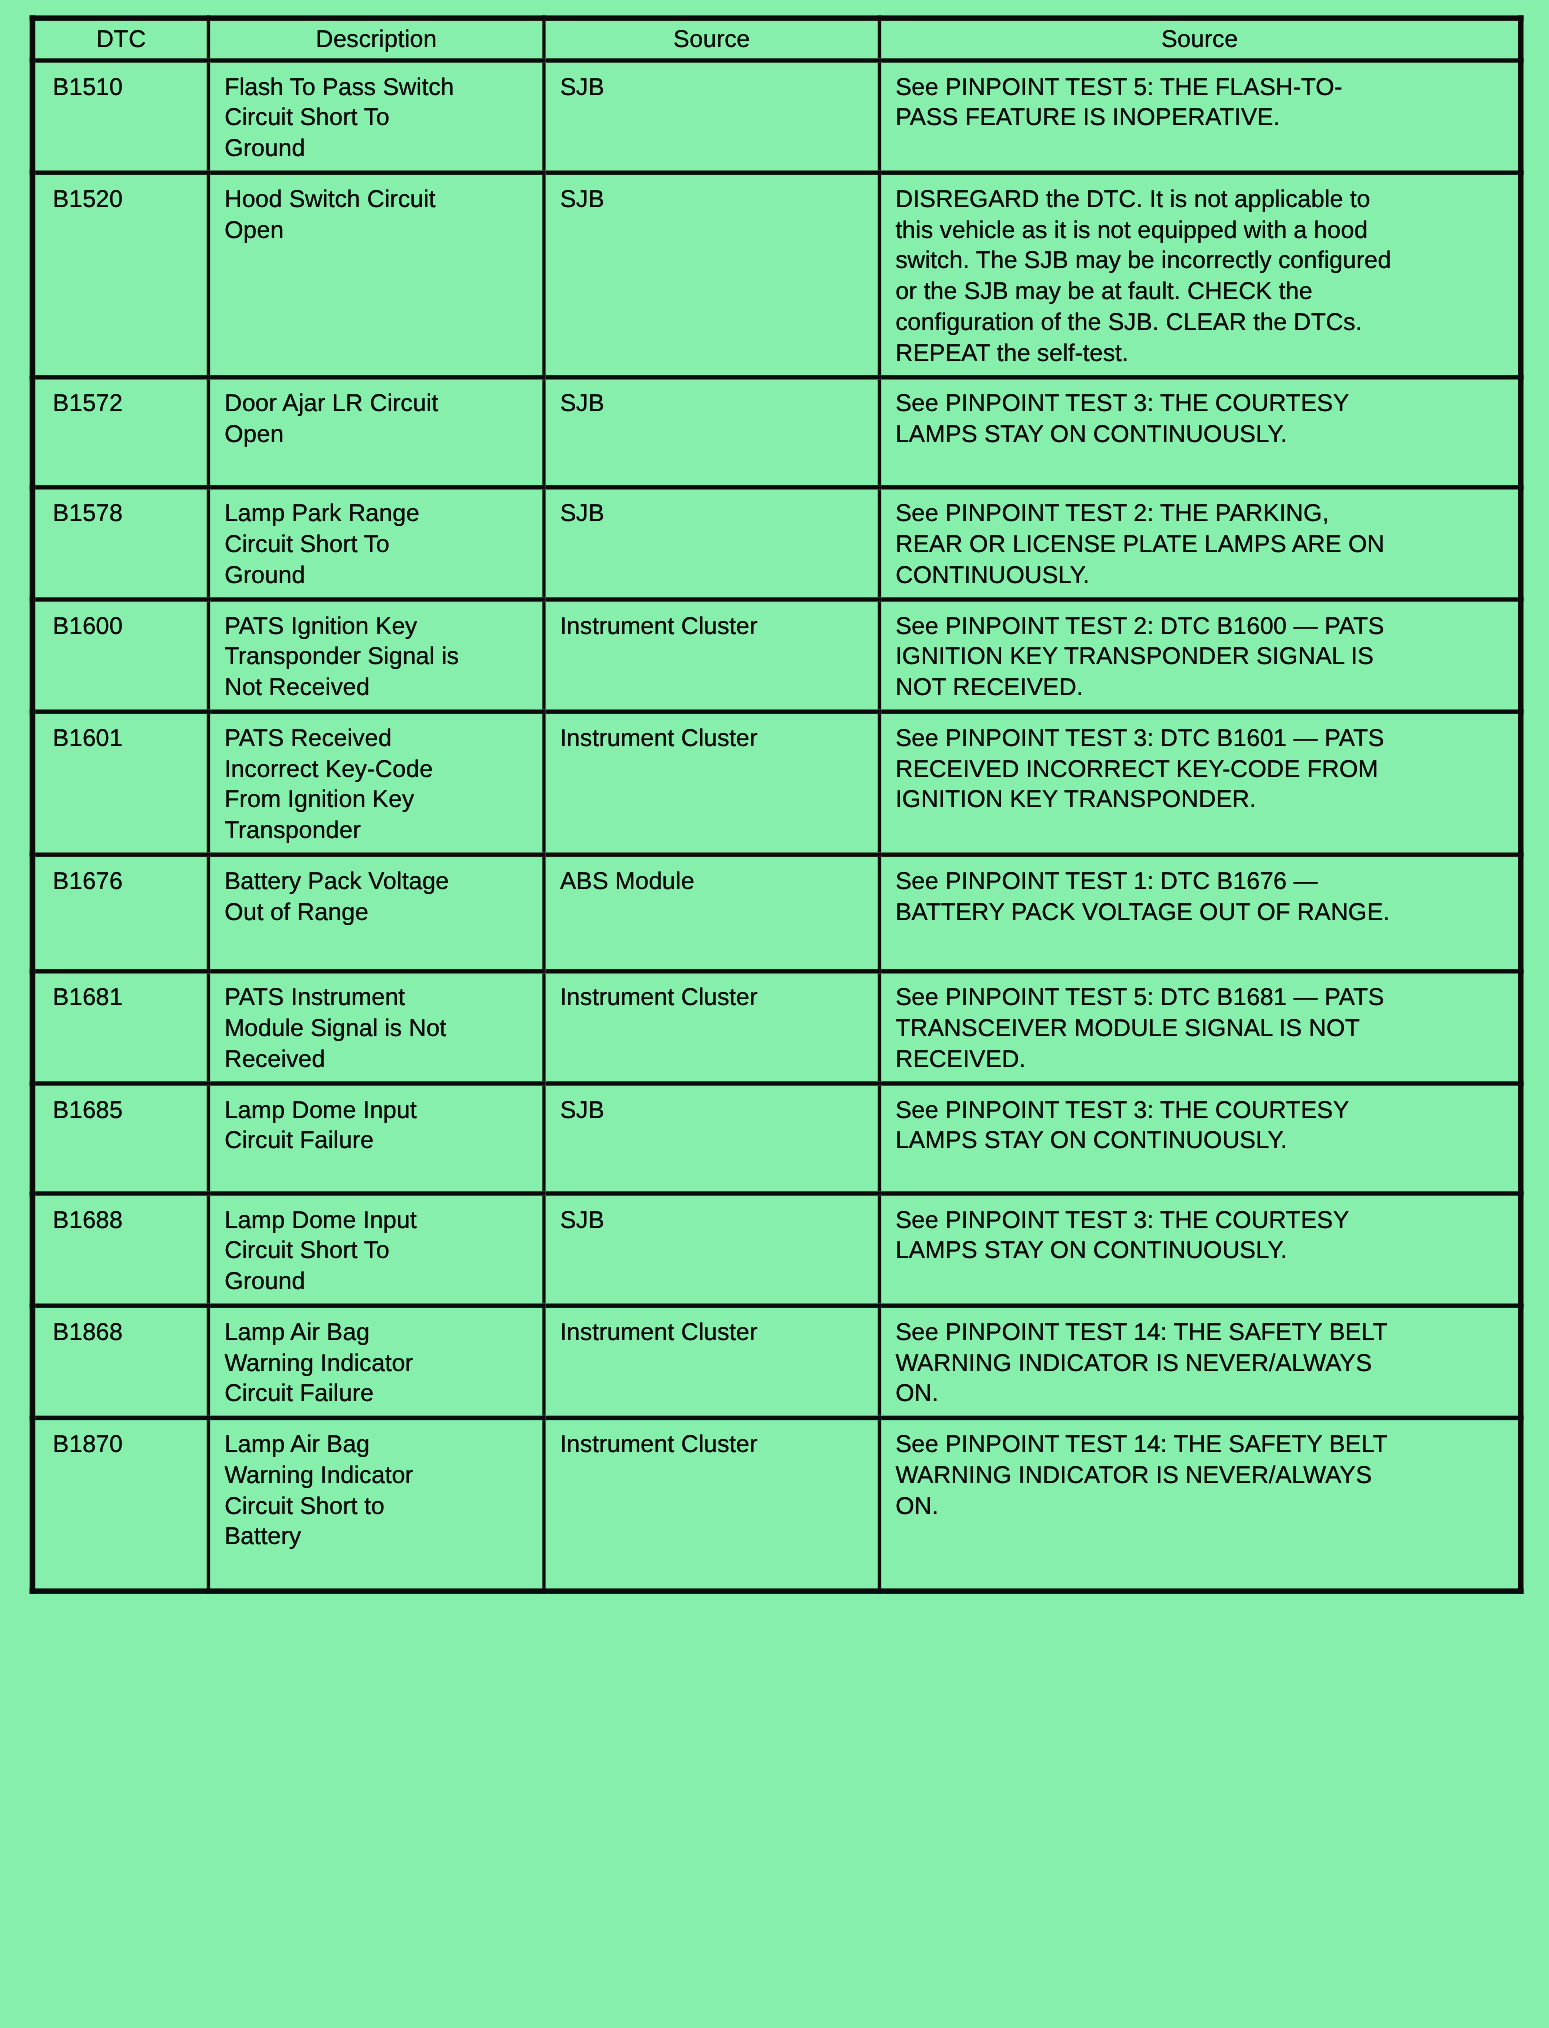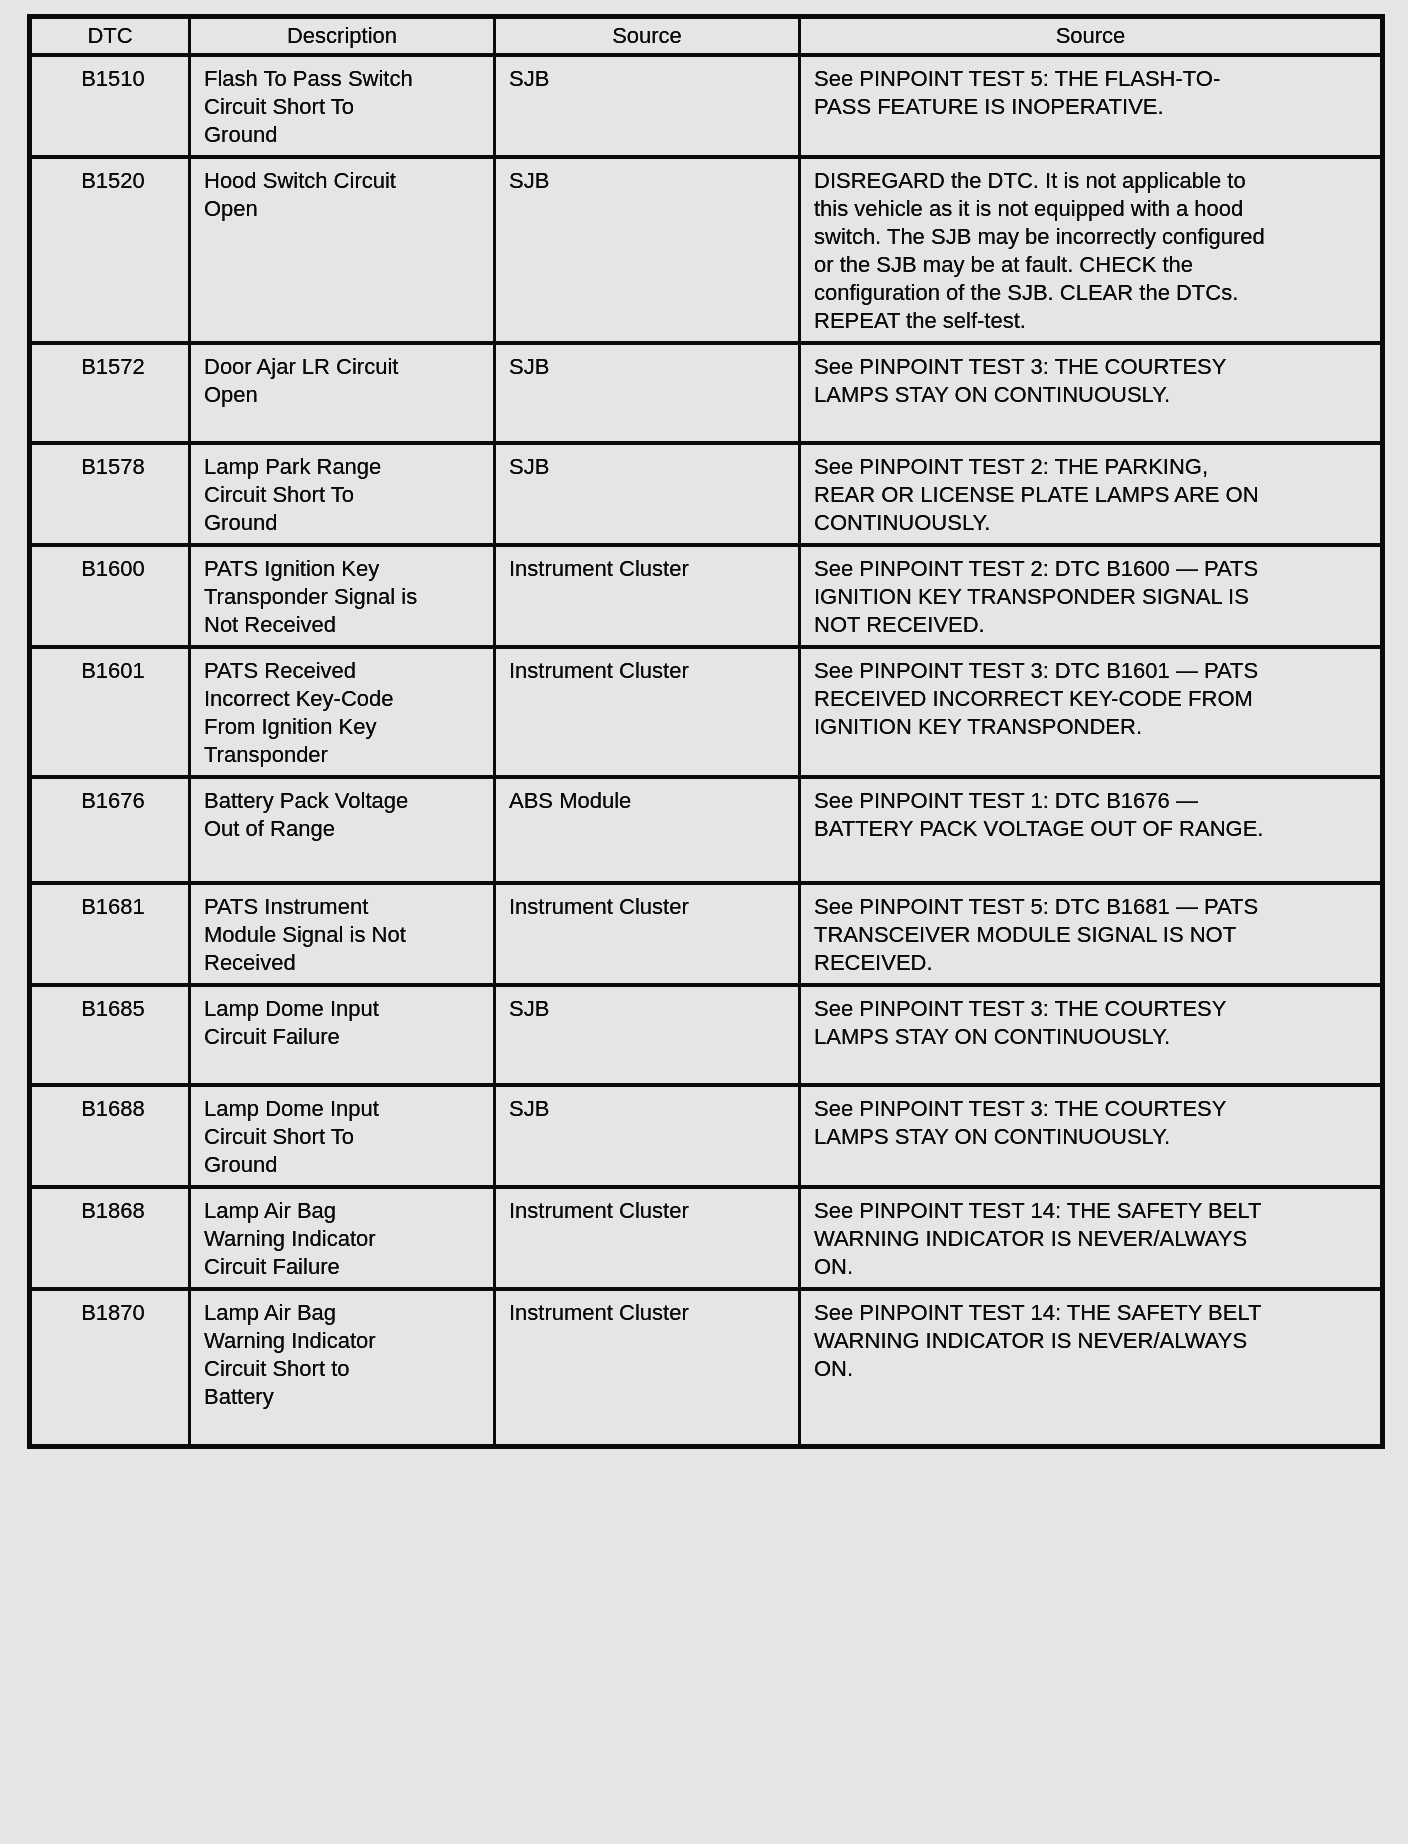--- a/index.html
+++ b/index.html
@@ -6,21 +6,21 @@
     margin: 0;
     padding: 0;
     background: #ffffff;
   }
   .page {
     position: relative;
     width: 1408px;
     height: 1844px;
     box-sizing: border-box;
     padding: 14px 23px 0 27px;
-    background: #e5e5e5;
+    background: #86efac;
     font-family: "Liberation Sans", "DejaVu Sans", sans-serif;
     color: #0a0a0a;
   }
   table.dtc-table {
     border-collapse: collapse;
     width: 100%;
     table-layout: fixed;
     border: 5px solid #0b0b0b;
   }
   col.c-dtc   { width: 160px; }
@@ -44,21 +44,21 @@
     height: 38px;
     vertical-align: middle;
     text-align: center;
     font-weight: normal;
     padding: 2px 4px;
   }
   td {
     padding: 8px 10px 6px 13px;
     white-space: pre-line;
   }
-  td.col-dtc { padding-left: 16px; text-align: center; }
+  td.col-dtc { padding-left: 16px; }
 </style>
 </head>
 <body>
 
 <div class="page">
   <table class="dtc-table">
     <colgroup>
       <col class="c-dtc">
       <col class="c-desc">
       <col class="c-src">

